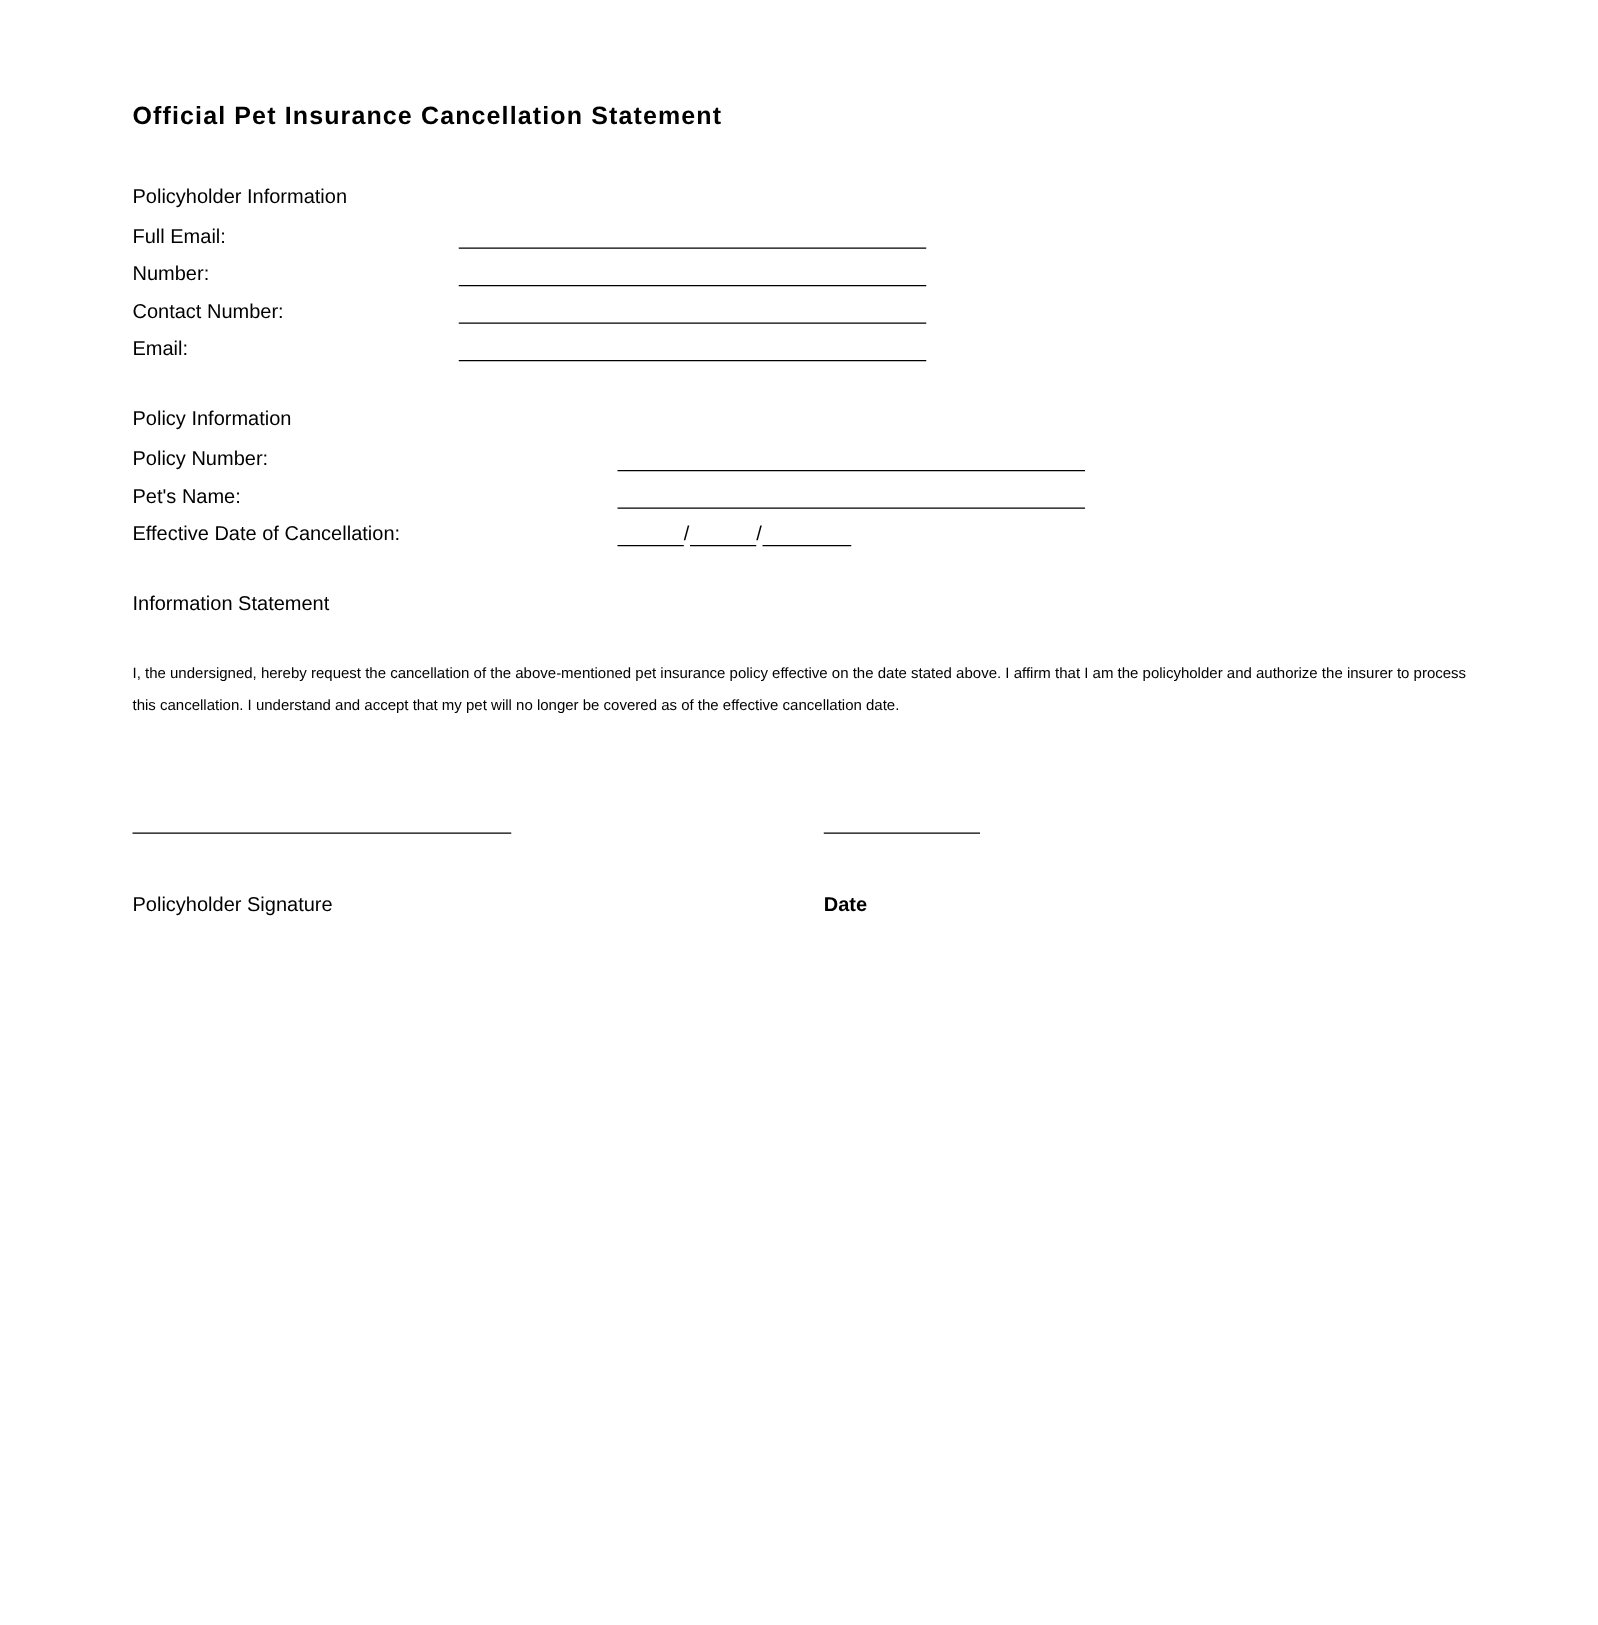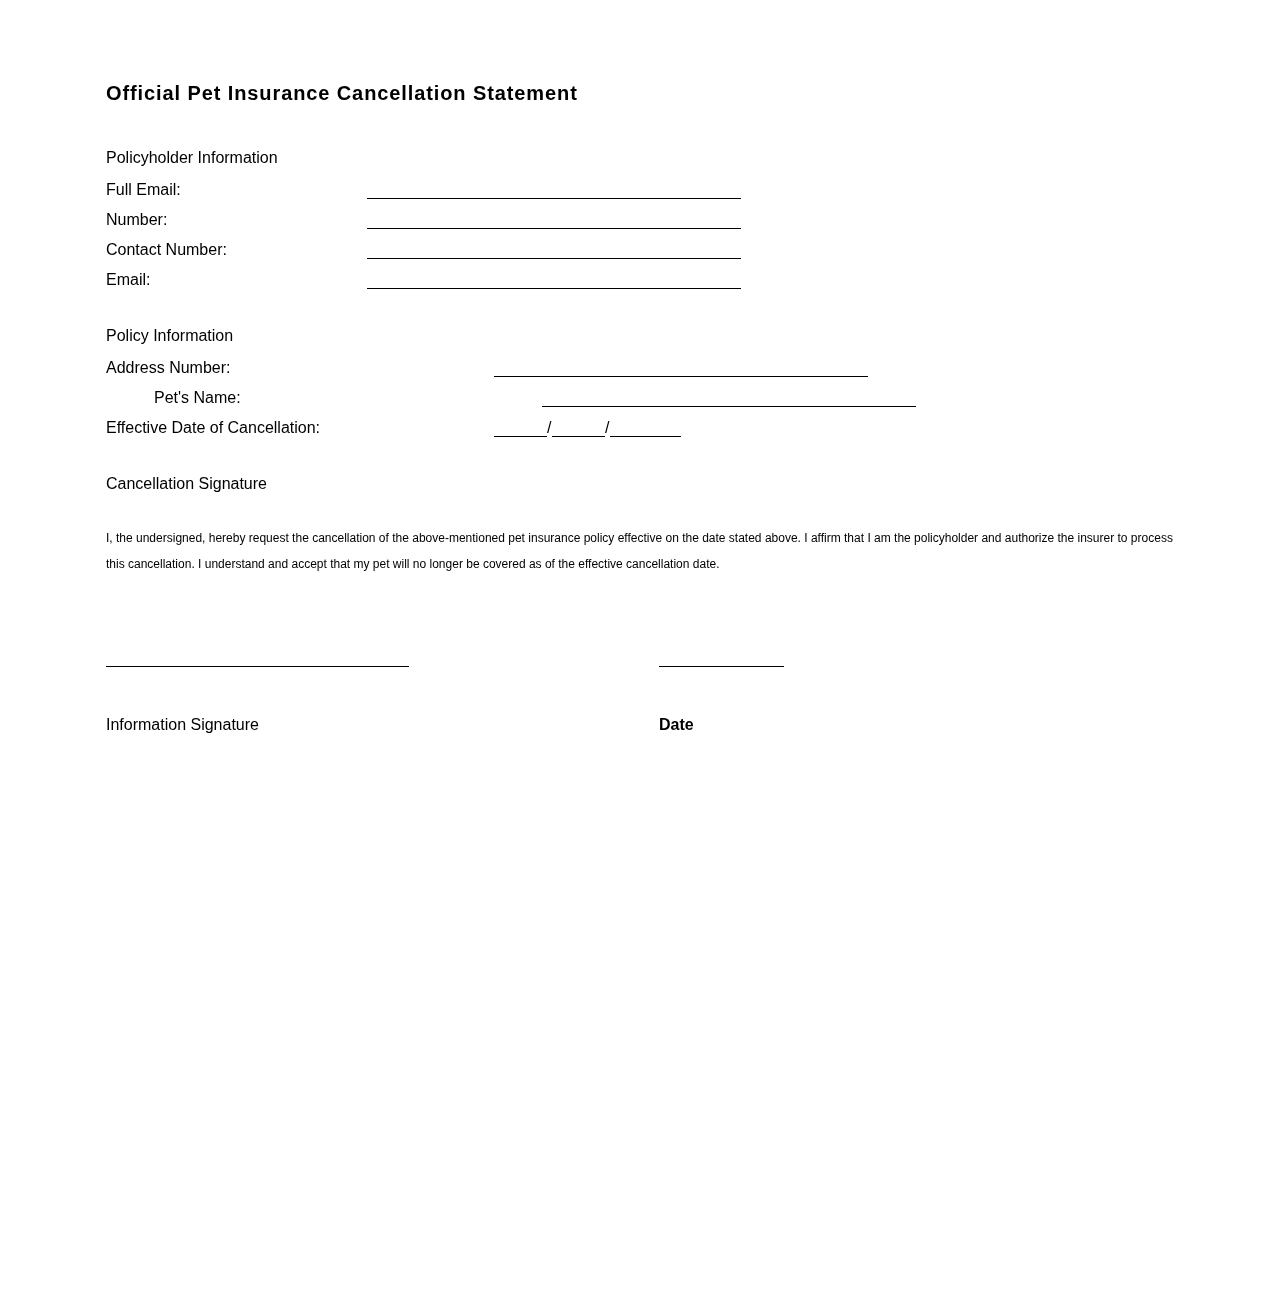--- a/index.html
+++ b/index.html
@@ -117,41 +117,41 @@
     <span class="field-line" style="left:261px; width:374px;"></span>
   </div>
   <div class="field-row" style="top:270px;">
     <span class="field-label">Email:</span>
     <span class="field-line" style="left:261px; width:374px;"></span>
   </div>
 
   <div class="section-heading" style="top:326px;">Policy Information</div>
 
   <div class="field-row" style="top:358px;">
-    <span class="field-label">Address Number:</span>
+    <span class="field-label">Policy Number:</span>
     <span class="field-line" style="left:388px; width:374px;"></span>
   </div>
-  <div class="field-row" style="top:388px;margin-left:48px;">
+  <div class="field-row" style="top:388px;">
     <span class="field-label">Pet's Name:</span>
     <span class="field-line" style="left:388px; width:374px;"></span>
   </div>
   <div class="field-row" style="top:418px;text-align:center;">
     <span class="field-label">Effective Date of Cancellation:</span>
     <span class="date-blank" style="left:388px; width:190px;">
       <span class="date-seg" style="left:0; width:53px;"></span>
       <span class="date-sep" style="left:53px;">/</span>
       <span class="date-seg" style="left:58px; width:53px;"></span>
       <span class="date-sep" style="left:111px;">/</span>
       <span class="date-seg" style="left:116px; width:71px;"></span>
     </span>
   </div>
 
-  <div class="section-heading" style="top:474px;">Cancellation Signature</div>
+  <div class="section-heading" style="top:474px;">Information Statement</div>
 
   <div class="statement">I, the undersigned, hereby request the cancellation of the above-mentioned pet insurance policy effective on the date stated above. I affirm that I am the policyholder and authorize the insurer to process this cancellation. I understand and accept that my pet will no longer be covered as of the effective cancellation date.</div>
 
   <div class="sig-line" style="top:666px; left:0; width:303px;"></div>
   <div class="sig-line" style="top:666px; left:553px; width:125px;"></div>
 
-  <div class="sig-label" style="top:715px; left:0;">Information Signature</div>
+  <div class="sig-label" style="top:715px; left:0;">Policyholder Signature</div>
   <div class="sig-label" style="top:715px; left:553px;font-weight:bold;">Date</div>
 
 </div>
 
 </body></html>

